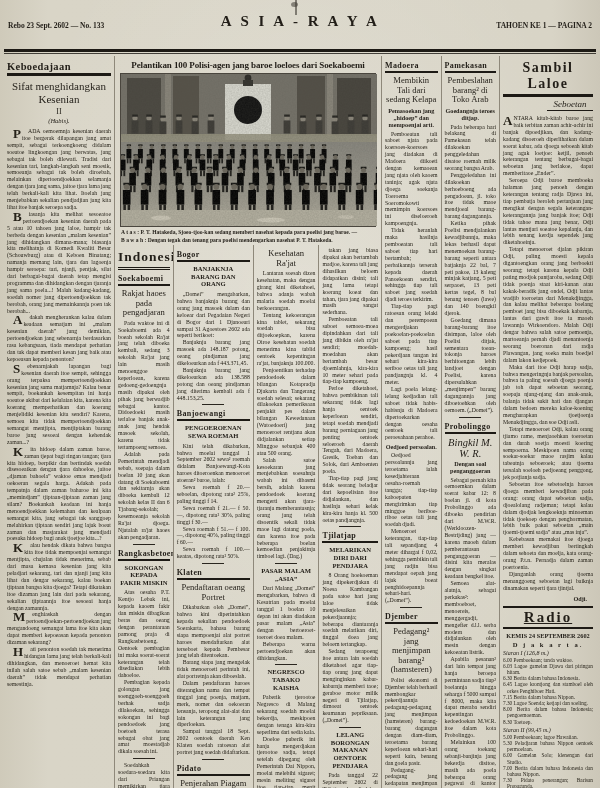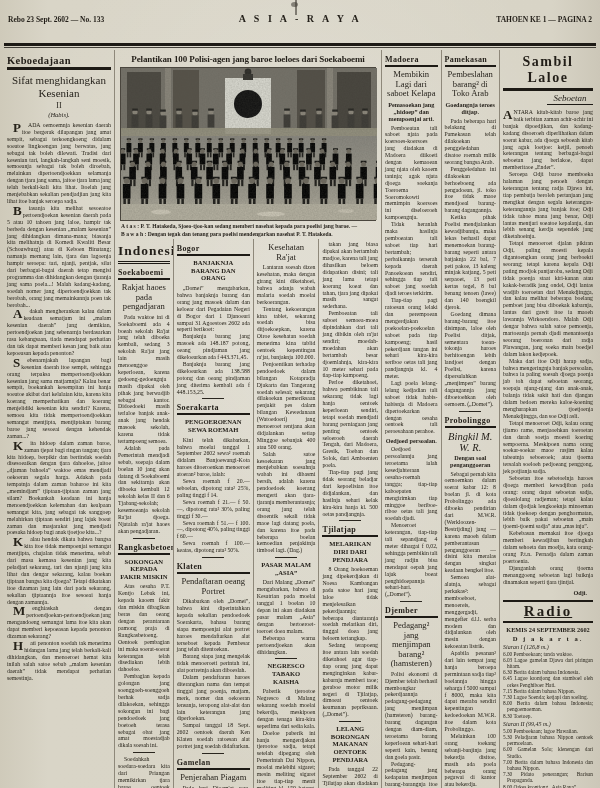--- a/index.html
+++ b/index.html
@@ -16,21 +16,21 @@
     font-family:"Liberation Serif", serif;
     overflow:hidden;
     padding: 0 4px;
   }
   .crease { position:absolute; left:295px; top:0; width:2px; height:15px; background:#4e4a42; opacity:.65; }
   .crease-dot { position:absolute; left:291px; top:2px; width:7px; height:5px; background:#3c3831; border-radius:50%; opacity:.55; }
 
   
   .masthead { display:flex; justify-content:space-between; align-items:flex-end;
     padding: 13px 4px 18px 4px; font-size:7.5px; font-weight:bold; }
-  .masthead .mid { font-size:10px; letter-spacing:3px; }
+  .masthead .mid { font-size:15px; letter-spacing:3px; }
   .rule-heavy { height:3px; background:#1d1a15; margin:1px 0 0; }
   .rule-thin  { height:1px; background:#1d1a15; margin-top:1px; opacity:.8; }
 
   
   .content { display:flex; height:752px; overflow:hidden; margin-top:2px; }
   .col { overflow:hidden; padding:2px 3px 0; }
   .col-a  { width:110px; }
   .band-b { width:268px; border-left:1px solid #8e887a; border-right:1px solid #8e887a; padding:0; }
   .band-c { width:118px; border-right:1px solid #8e887a; padding:0; display:flex;align-items:center; }
   .col-d  { width:96px; }
@@ -247,40 +247,40 @@
 
         <div class="col bcol2">
           <span class="sec-label">Bogor</span>
           <div class="head-caps">BANJAKNJA BARANG DAN ORANG</div>
           <div>
               <p class="body">„Domei” mengabarkan, bahwa banjaknja barang dan orang jang masoek dalam dan keloear dari Pegadaian Negeri di Bogor dari 1 Djanoeari sampai 31 Agoestoes 2602 ada seperti berikoet:</p>
               <p class="body">Banjaknja barang jang masoek ada 148.187 potong, oeang pindjaman jang dikeloearkan ada f 443.371,45.</p>
               <p class="body">Banjaknja barang jang dikeloearkan ada 138.588 potong dan oeang pindjaman jang diterima kembali ada f 448.153,25.</p>
             </div>
           <div class="sep"></div>
-          <span class="sec-label">Soerakarta</span>
+          <span class="sec-label">Banjoewangi</span>
           <div class="head-caps">PENGOEROENAN SEWA ROEMAH</div>
           <div>
               <p class="body">Kini telah dikabarkan, bahwa moelai tanggal 1 September 2602 sewa² roemah didalam Banjoewangi-Kota haroes ditoeroenkan menoeroet atoeran² baroe, ialah:</p>
               <p class="body">Sewa roemah f 20.— seboelan, dipotong rata² 25%, paling tinggi f 14.</p>
               <p class="body">Sewa roemah f 21.— f 50.—, dipotong rata² 30%, paling tinggi f 30.—</p>
               <p class="body">Sewa roemah f 51.— f 100.—, dipotong 40%, paling tinggi f 60.—</p>
               <p class="body">Sewa roemah f 100.— keatas, dipotong rata² 50%.</p>
             </div>
           <div class="sep"></div>
           <span class="sec-label">Klaten</span>
           <div class="head-title">Pendaftaran oeang Portret</div>
           <div>
               <p class="body">Dikabarkan oleh „Domei”, bahwa kini diperintahkan kepada sekalian pendoedoek Soerakarta, bahasa barang siapa mempoenjai alat portret haroes mendaftarkan alat terseboet kepada Pembesar jang telah ditentoekan.</p>
               <p class="body">Barang siapa jang mengelak tidak menoeroeti perintah ini, alat portretnja akan diboeslah.</p>
               <p class="body">Dalam pendaftaran haroes diterangkan nama dan tempat tinggal jang poenja, matjam, merk, nomer dan oekoeran lensanja, teropong alat-alat dan lain keterangan jang diperloekan.</p>
               <p class="body">Sampai tanggal 18 Sept. 2602 oentoek daerah Ken Klaten soedah ratoesan alat portret jang soedah didaftarkan.</p>
             </div>
           <div class="sep"></div>
-          <span class="sec-label">Gamelan</span>
+          <span class="sec-label">Pidato</span>
           <div class="head-title">Penjerahan Piagam</div>
           <div>
               <p class="body">Pada hari Djoem'at sore, djam 4 telah dilakoekan oepatjara penjerahan piagam oleh goeroe-goeroe jang soedah tamat oedjiannja, dilakoekan di Balai Mataram, dikoendjoengi djoega wakil dari Kooti Zimoo Kjokoe Tyookan, Padoeka Toean Kotei, Padoeka Toean Voskuilen, dari Barisan Propaganda berkoedoeir djoega Toean S. P. Toneda, laloe dari Siti berkoedoeir djoega Ki Hadjar Dewantoro, ketoea Taman Siswa seloeroeh Indonesia.</p>
             </div>
 
         </div>
 
         <div class="col bcol3">
           <div class="head-title">Kesehatan Ra'jat</div>
           <div>
@@ -324,21 +324,21 @@
               <p class="body">Pada tanggal 22 September 2602 di Tjilatjap akan diadakan lelang borongan makanan oentoek roemah pendjara Noesakambangan dan Tjilatjap. Pelelangan ini dilakoekan dikantor Kaboepaten Tjilatjap, djam 11 pagi. Makanan jang tersangkoet lelang ialah oentoek boelan October, November dan December 2602. Barang-barang jang ditawarkan: beras, ikan asin, daging dan sajoer-sajoeran.</p>
             </div>
         </div>
       </div>
     </div>
 
     <div class="band-c">
 
       <div class="col ccol1">
         <span class="sec-label">Madoera</span>
-        <div class="head-title">Membikin Lagi dari saboet Kelapa</div>
+        <div class="head-title">Membikin Tali dari sedang Kelapa</div>
         <div class="head-sub">Pemasoekan jang „hidoep” dan mempoenjai arti.</div>
         <div>
             <p class="body">Pemboeatan tali saboet njata pada koersoes-koersoes jang diadakan di Madoera diikoeti dengan kemaoean jang njata oleh kaoem taninja; agak njata djoega soekanja Toeroema Soeromokowti memimpin koersoes ini diseloeroeh kampoengnja.</p>
             <p class="body">Tidak heranlah maka hasilnja pemboeatan tali saboet tiap hari bertambah; perbaikannja terserah kepada daerah Panoekoean sendiri, sehingga tiap tali saboet jang soedah djadi teroes terkirim.</p>
             <p class="body">Tiap-tiap pagi ratoesan orang lelaki dan perempoean mengerdjakan poekoelan-poekoelan saboet pada tiap kampoeng; hasil pekerdjaan tangan ini sehari kira-kira seriboe oetas tali jang pandjangnja kl. 4 meter.</p>
             <p class="body">Lagi poela lelang-lelang kedjadian tali saboet tidak habis-habisnja di Madoera dipertoekarkan dengan oesaha oentoek tali peroesahaan perahoe.</p>
           </div>
         <div class="subhead-inline">Oedjoed persoalan.</div>
         <div>
             <p class="body">Oedjoed persoalannja jang teroetama ialah kesedjahteraan oesaha-roemah tangga; tiap-tiap kaboepaten mengirimkan tiap minggoe beriboe-riboe oetas tali jang soedah djadi.</p>

